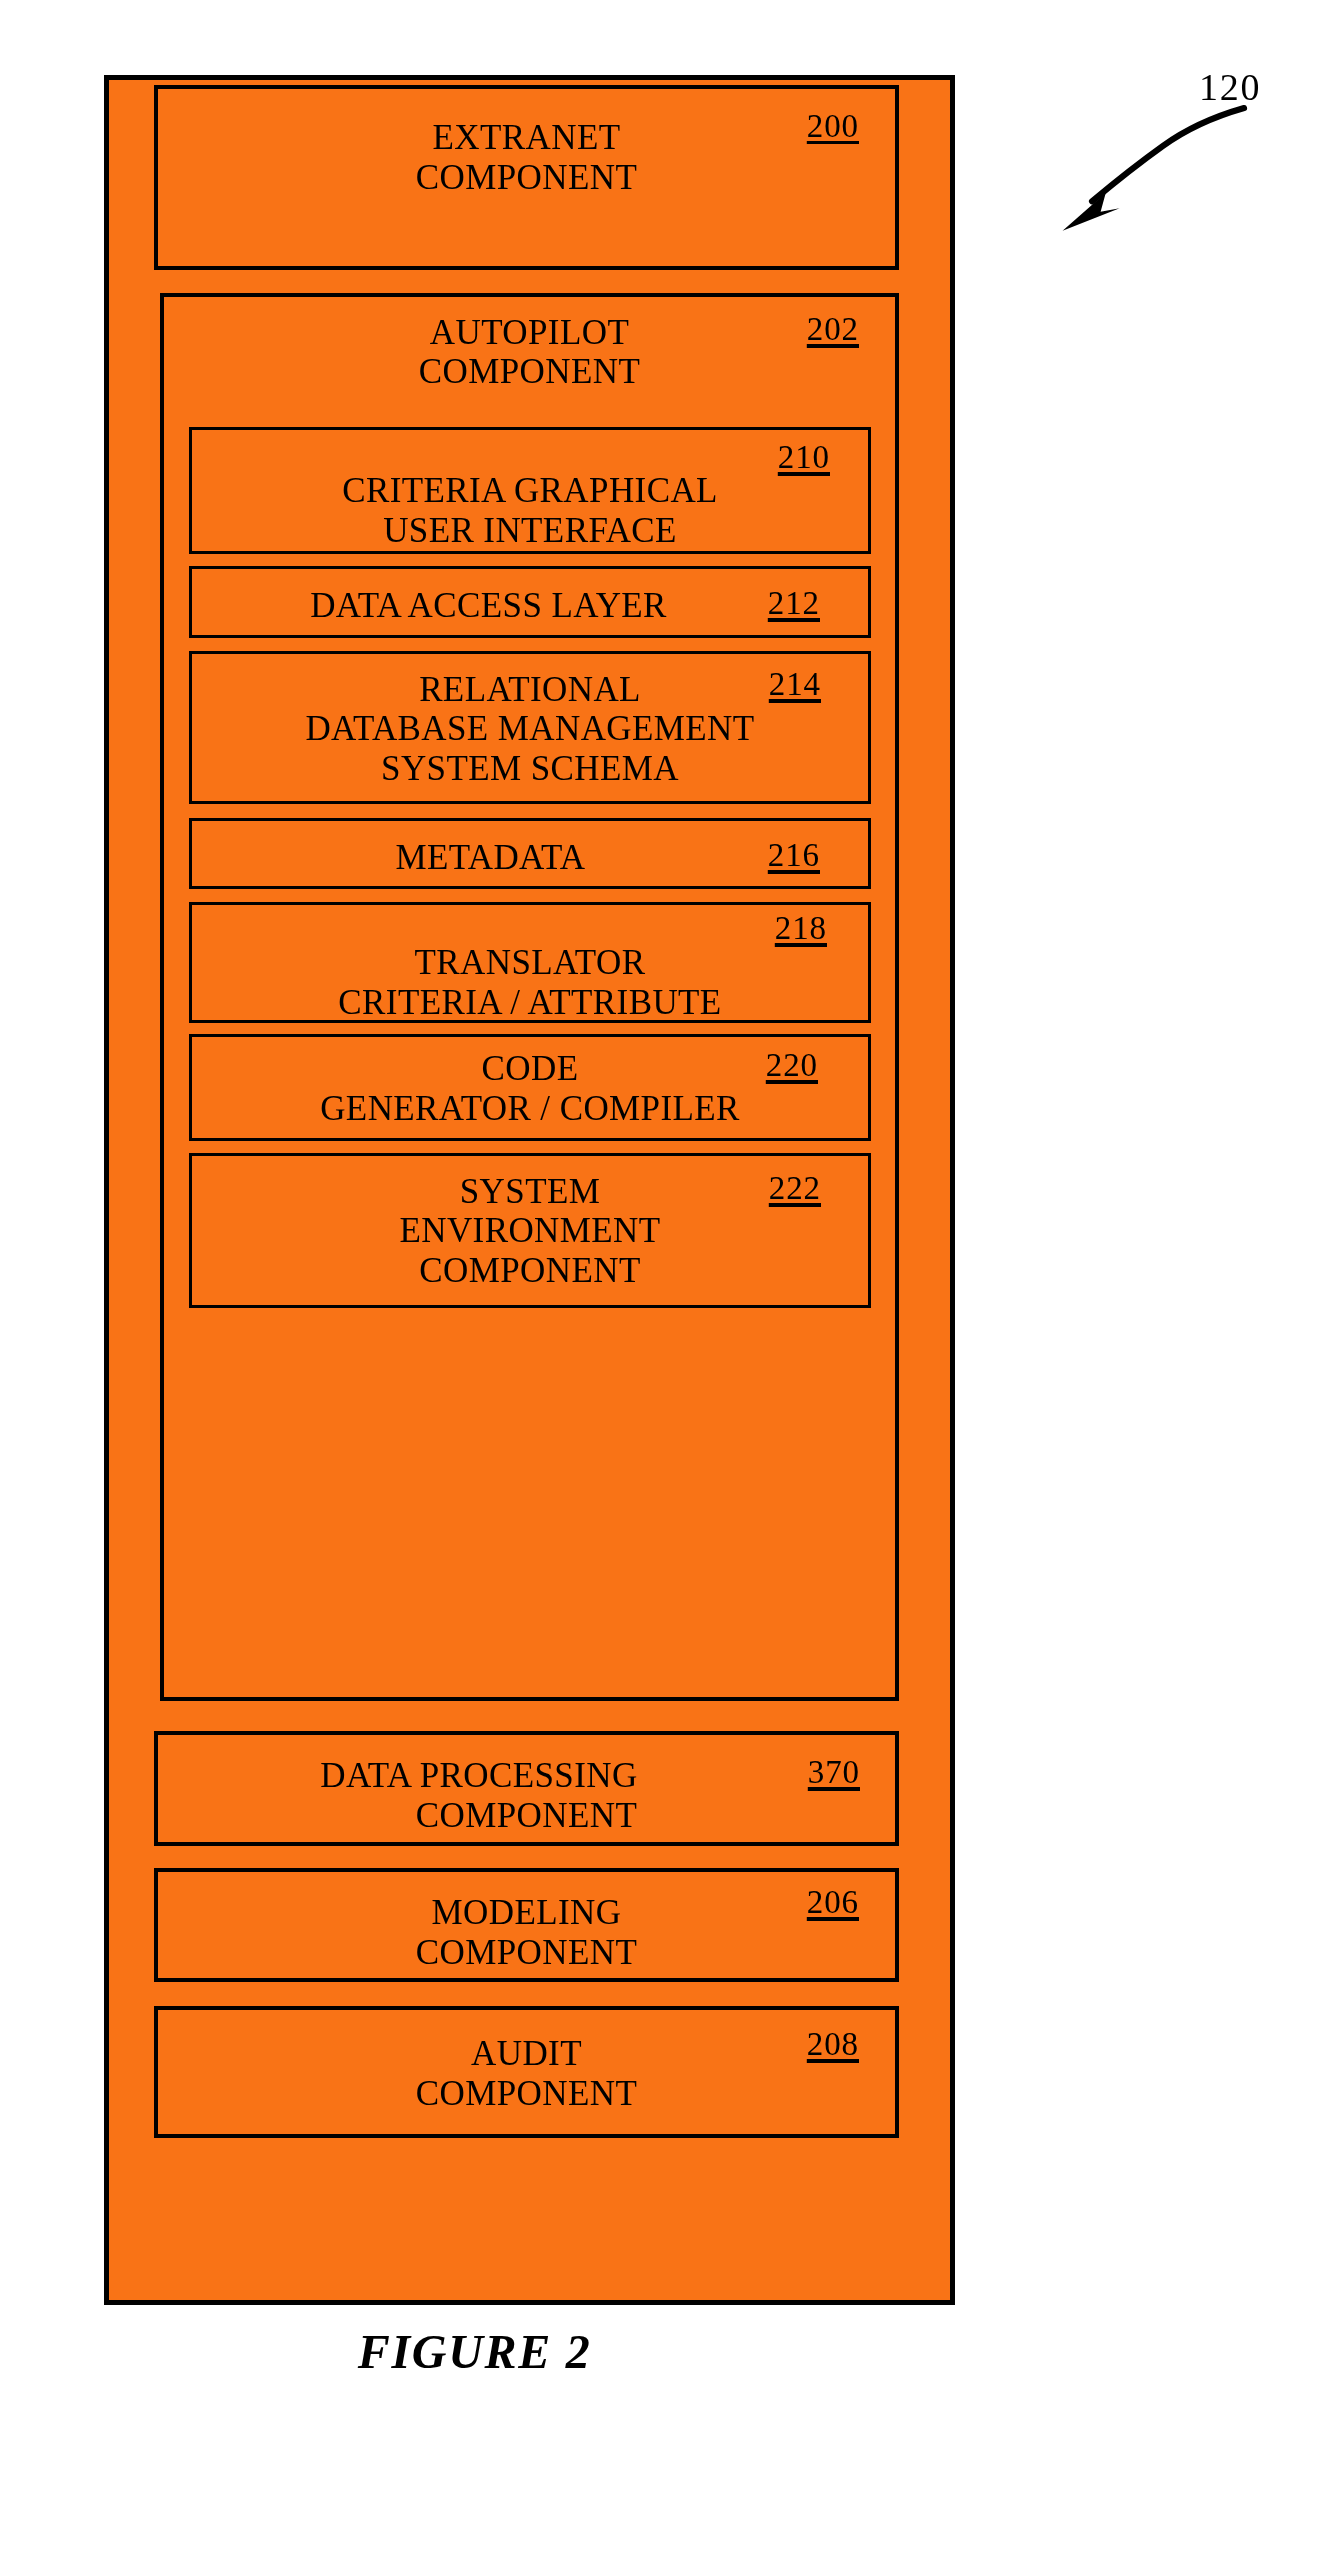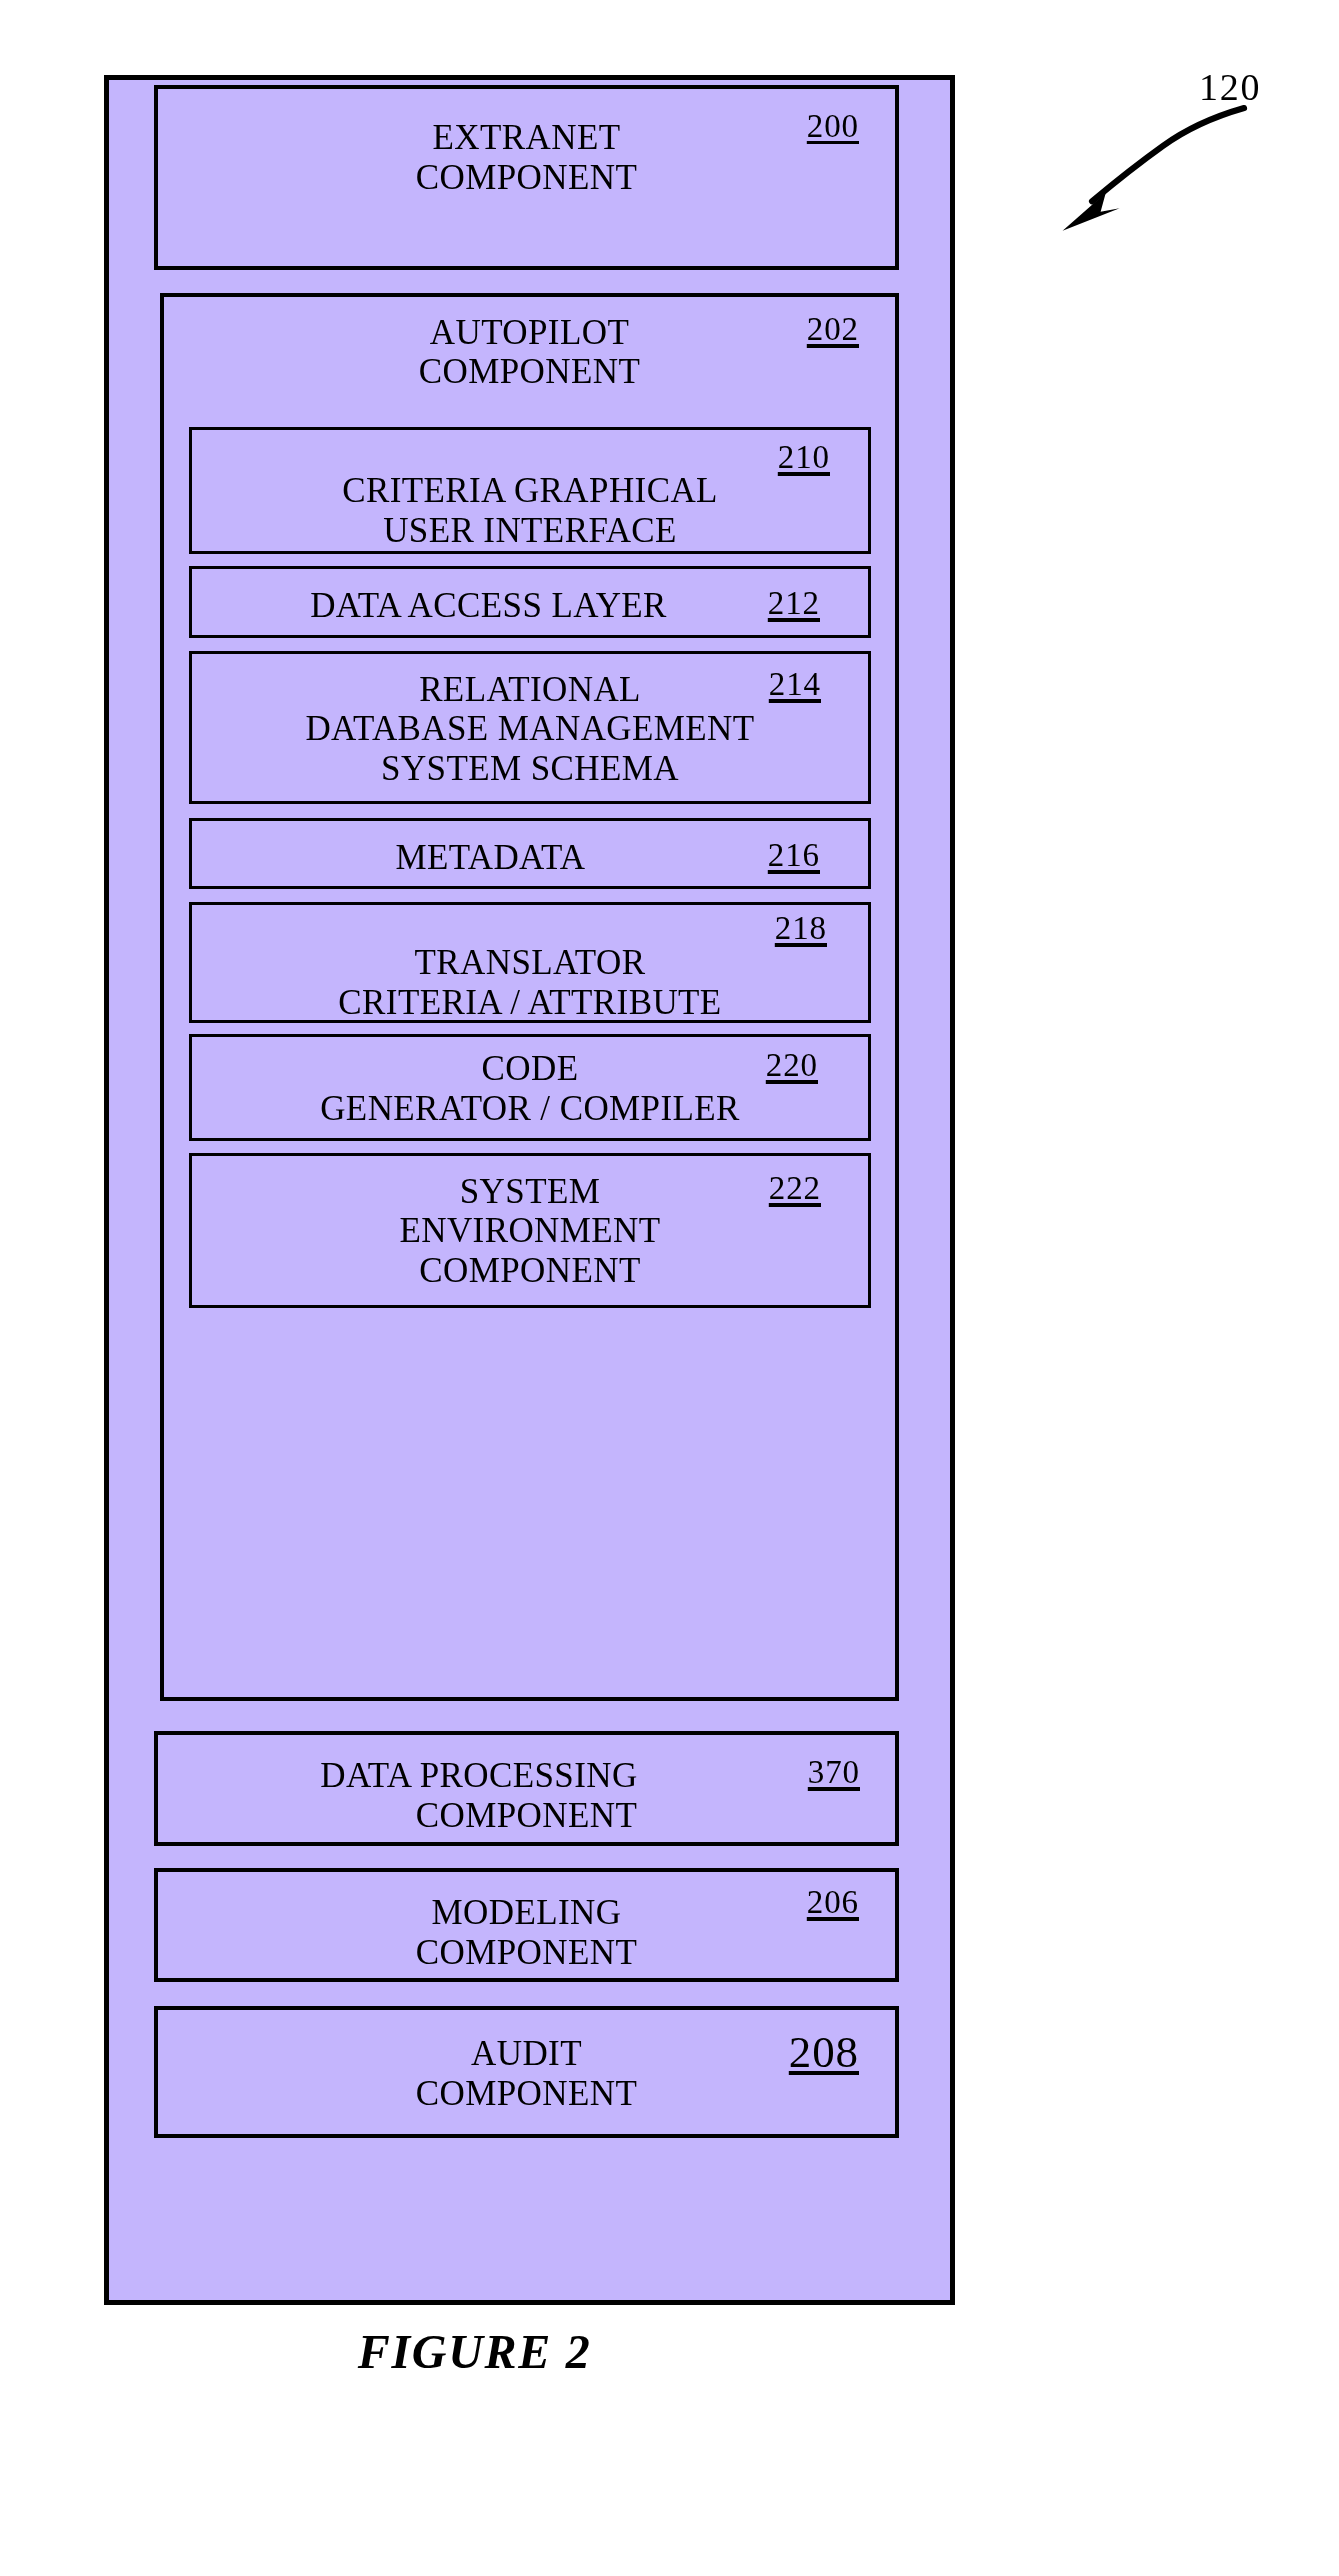--- a/index.html
+++ b/index.html
@@ -1,20 +1,20 @@
 <!DOCTYPE html>
 <html style="font-size:14px"><head>
 <meta charset="utf-8">
 <style>
   html,body{margin:0;padding:0;background:#fff;}
   body{width:1340px;height:2576px;position:relative;
        font-family:"Liberation Serif","DejaVu Serif",serif;color:#000;}
   #stage{position:absolute;left:0;top:0;width:1340px;height:2576px;overflow:hidden;}
 
-  .box{position:absolute;box-sizing:border-box;border:4.3px solid #000;background:#c4b5fd;}
+  .box{position:absolute;box-sizing:border-box;border:4.3px solid #000;background:#f97316;}
   .box-thin{border-width:3.5px;}
 
   .lines{position:absolute;left:0;right:0;text-align:center;
          line-height:1.14;letter-spacing:0.4px;}
 
   .numtag{position:absolute;text-decoration:underline;
           text-underline-offset:4.3px;text-decoration-thickness:3.5px;
           letter-spacing:0.9px;font-weight:400;}
 
   
@@ -55,21 +55,21 @@
   .n-202{right:36px;top:14px;font-size:33px;}
   .n-210{right:38px;top:8.6px;font-size:33px;}
   .n-212{right:48px;top:15.5px;font-size:33px;}
   .n-214{right:47px;top:12px;font-size:33px;}
   .n-216{right:48px;top:15.5px;font-size:33px;}
   .n-218{right:41px;top:5.2px;font-size:33px;}
   .n-220{right:50px;top:10.4px;font-size:33px;}
   .n-222{right:47px;top:14px;font-size:33px;}
   .n-204{right:35px;top:19px;font-size:33px;}
   .n-206{right:36px;top:12px;font-size:33px;}
-  .n-208{right:36px;top:15.5px;font-size:45px;}
+  .n-208{right:36px;top:15.5px;font-size:33px;}
   .shift-dal{padding-right:83px;}
   .shift-metadata{padding-right:79px;}
   .shift-dataproc-1{padding-right:95px;}
 
   
   #callout-120{position:absolute;left:1199px;top:65px;font-size:38px;
                letter-spacing:1.7px;}
   #callout-arrow{position:absolute;left:1009px;top:82px;width:242px;height:173px;}
   
   #figure-caption{position:absolute;left:0;top:2324px;width:949px;

